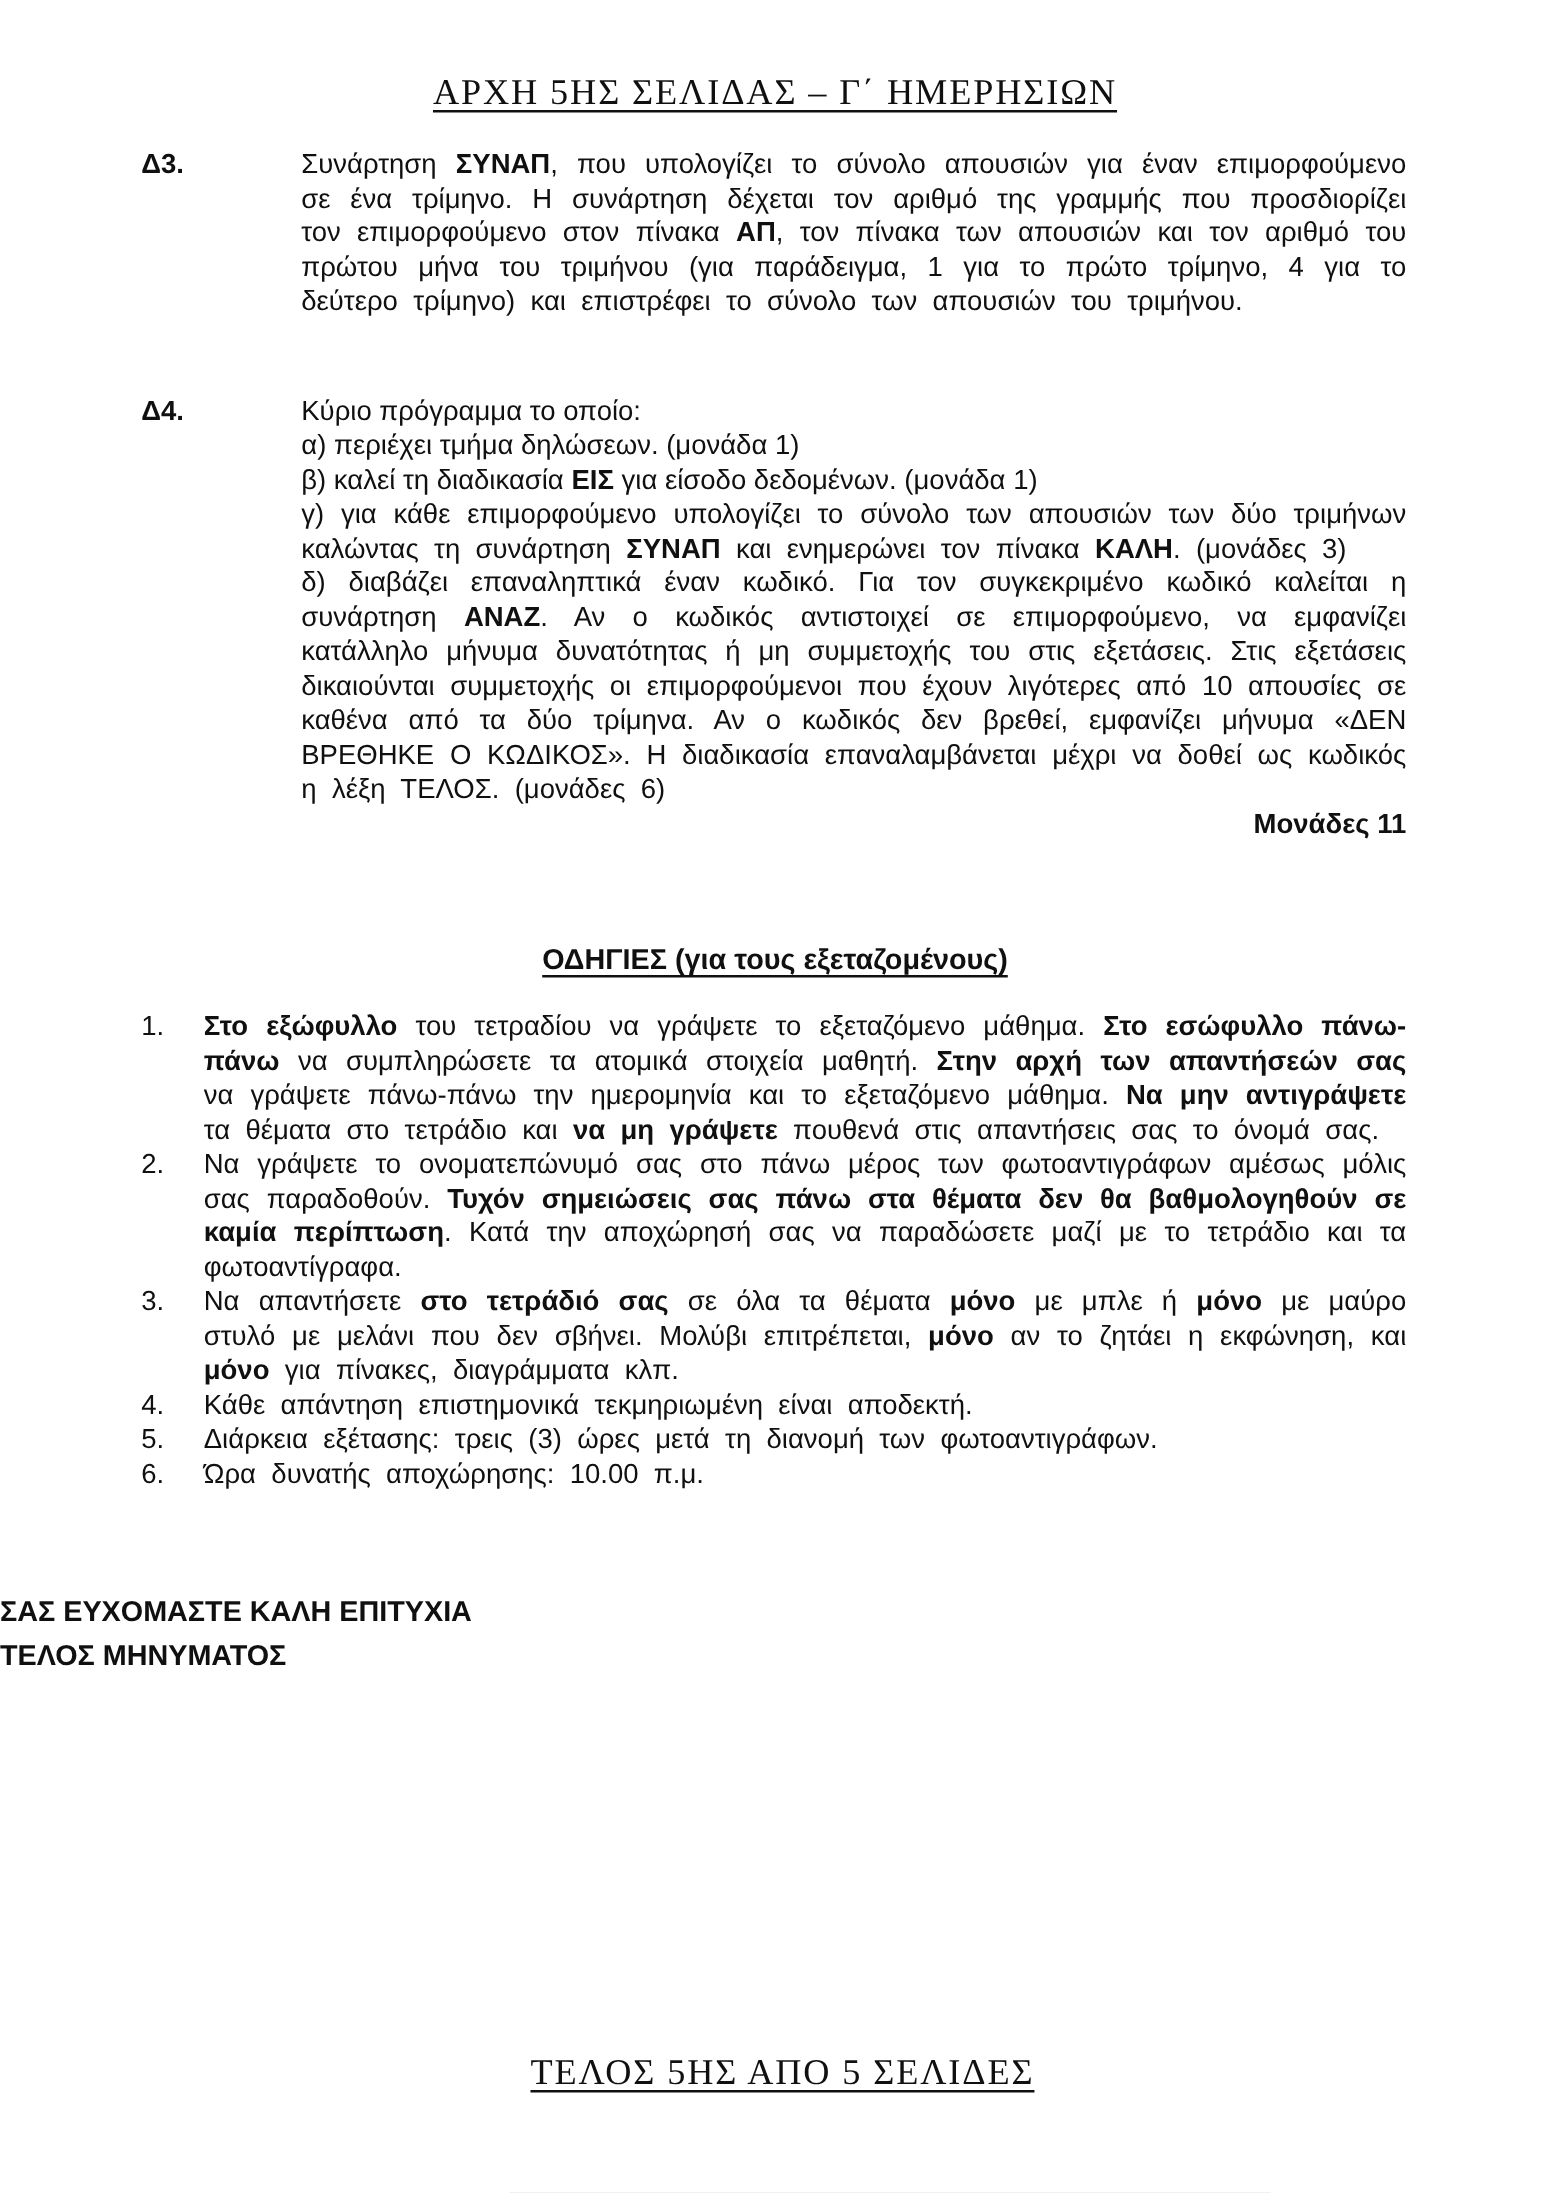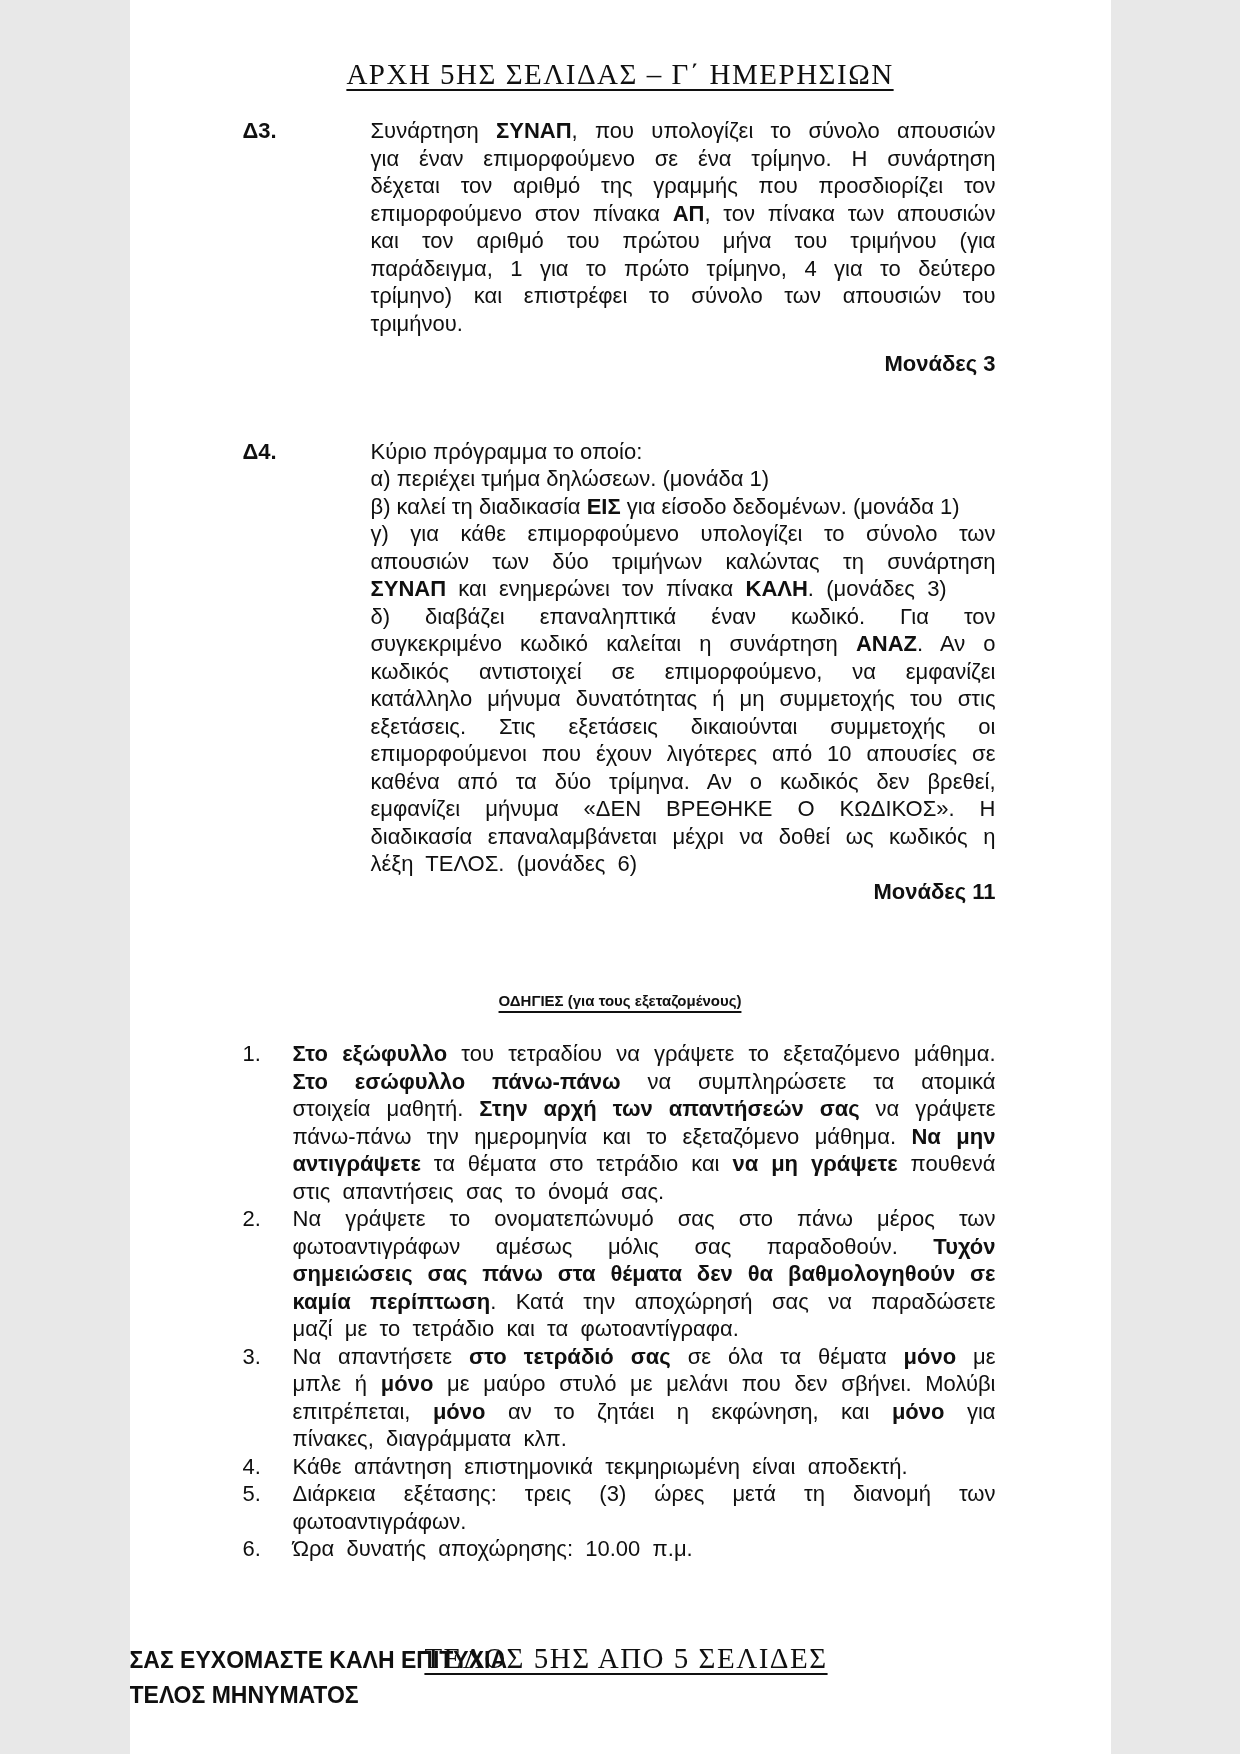--- a/index.html
+++ b/index.html
@@ -1,18 +1,18 @@
 <!DOCTYPE html>
 <html lang="el"><head>
 <meta charset="utf-8">
 <style>
   html,body{margin:0;padding:0;background:#e8e8e8;}
   .page{
     position:relative;
-    width:981px;height:1754px;
+    width:1240px;height:1754px;
     margin:0 auto;
     background:#ffffff;
     color:#101010;
     font-family:"Liberation Sans",sans-serif;
     overflow:hidden;
   }
   .serif{font-family:"Liberation Serif",serif;}
   .u{text-decoration:underline;text-underline-offset:5px;text-decoration-thickness:2px;}
   .b{font-weight:bold;}
 
@@ -49,21 +49,21 @@
     font-weight:bold;
     font-size:22px;
     line-height:27.5px;
   }
   .points.tight{margin-top:0;}
   .mt-d4{margin-top:60px;}
 
   .instructions-title{
     margin-top:80px;
     text-align:center;
-    font-size:15px;
+    font-size:23px;
     font-weight:bold;
     line-height:31px;
   }
 
   .inst-list{
     margin:24px 115px 0 113px;
     font-size:22px;
     line-height:27.5px;
   }
   .inst-item{display:flex;}
@@ -98,21 +98,20 @@
   <div class="doc-header">
     <span class="serif u">ΑΡΧΗ 5ΗΣ ΣΕΛΙΔΑΣ – Γ΄ ΗΜΕΡΗΣΙΩΝ</span>
   </div>
 
   <div class="q-block">
     <div class="q-label">Δ3.</div>
     <div class="q-body">
       <p><span>Συνάρτηση </span><span class="b">ΣΥΝΑΠ</span><span>, που υπολογίζει το σύνολο απουσιών για έναν επιμορφούμενο σε ένα τρίμηνο. Η συνάρτηση δέχεται τον αριθμό της γραμμής που προσδιορίζει τον επιμορφούμενο στον πίνακα </span><span class="b">ΑΠ</span><span>, τον πίνακα των απουσιών και τον αριθμό του πρώτου μήνα του τριμήνου (για παράδειγμα, 1 για το πρώτο τρίμηνο, 4 για το δεύτερο τρίμηνο) και επιστρέφει το σύνολο των απουσιών του τριμήνου.</span></p>
     </div>
   </div>
-  <div class="points">Μονάδες 3</div>
 
   <div class="q-block mt-d4">
     <div class="q-label">Δ4.</div>
     <div class="q-body">
       <p class="nj"><span>Κύριο πρόγραμμα το οποίο:</span></p>
       <p class="nj"><span>α) περιέχει τμήμα δηλώσεων. (μονάδα 1)</span></p>
       <p class="nj"><span>β) καλεί τη διαδικασία </span><span class="b">ΕΙΣ</span><span> για είσοδο δεδομένων. (μονάδα 1)</span></p>
       <p><span>γ) για κάθε επιμορφούμενο υπολογίζει το σύνολο των απουσιών των δύο τριμήνων καλώντας τη συνάρτηση </span><span class="b">ΣΥΝΑΠ</span><span> και ενημερώνει τον πίνακα </span><span class="b">ΚΑΛΗ</span><span>. (μονάδες 3)</span></p>
       <p><span>δ) διαβάζει επαναληπτικά έναν κωδικό. Για τον συγκεκριμένο κωδικό καλείται η συνάρτηση </span><span class="b">ΑΝΑΖ</span><span>. Αν ο κωδικός αντιστοιχεί σε επιμορφούμενο, να εμφανίζει κατάλληλο μήνυμα δυνατότητας ή μη συμμετοχής του στις εξετάσεις. Στις εξετάσεις δικαιούνται συμμετοχής οι επιμορφούμενοι που έχουν λιγότερες από 10 απουσίες σε καθένα από τα δύο τρίμηνα. Αν ο κωδικός δεν βρεθεί, εμφανίζει μήνυμα «ΔΕΝ ΒΡΕΘΗΚΕ Ο ΚΩΔΙΚΟΣ». Η διαδικασία επαναλαμβάνεται μέχρι να δοθεί ως κωδικός η λέξη ΤΕΛΟΣ. (μονάδες 6)</span></p>
     </div>

